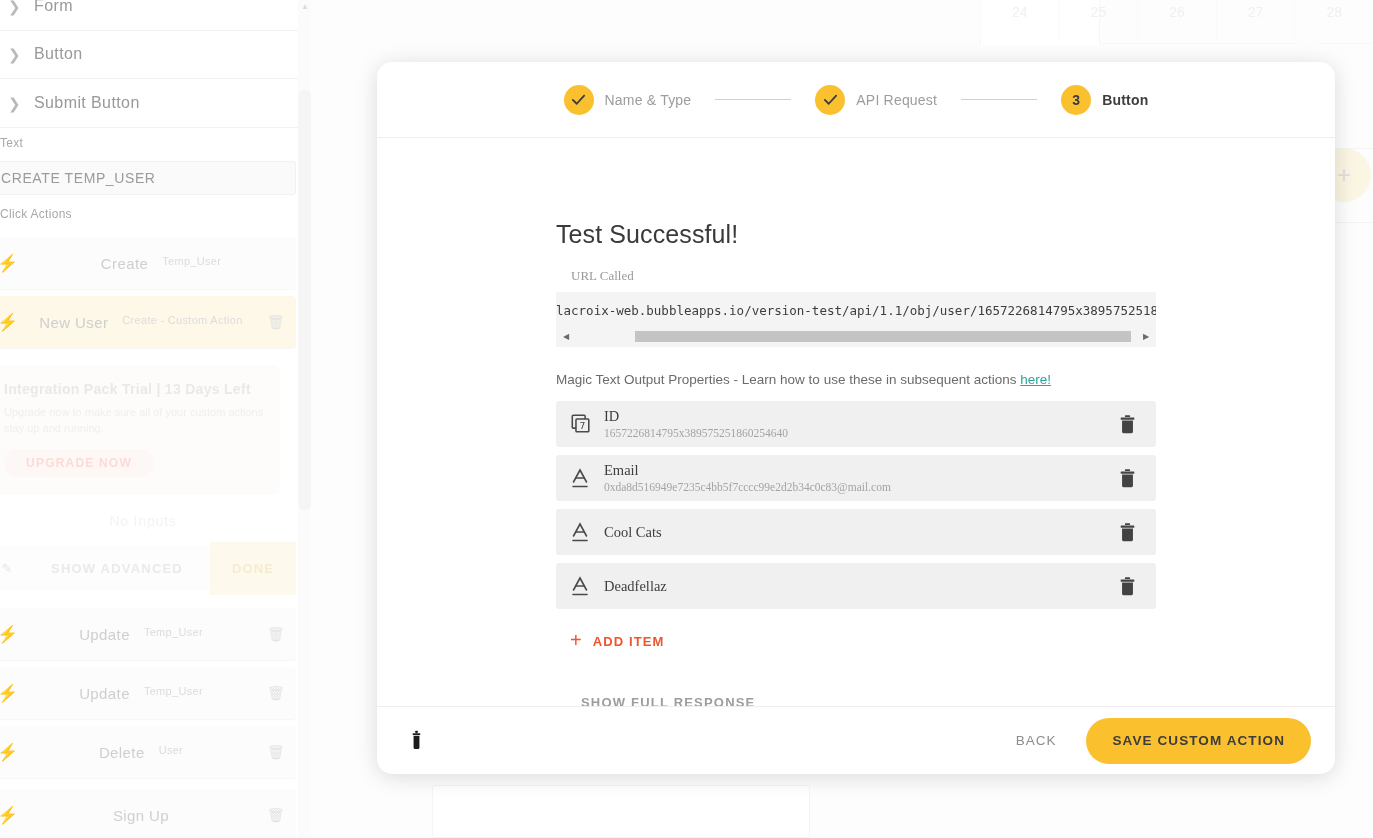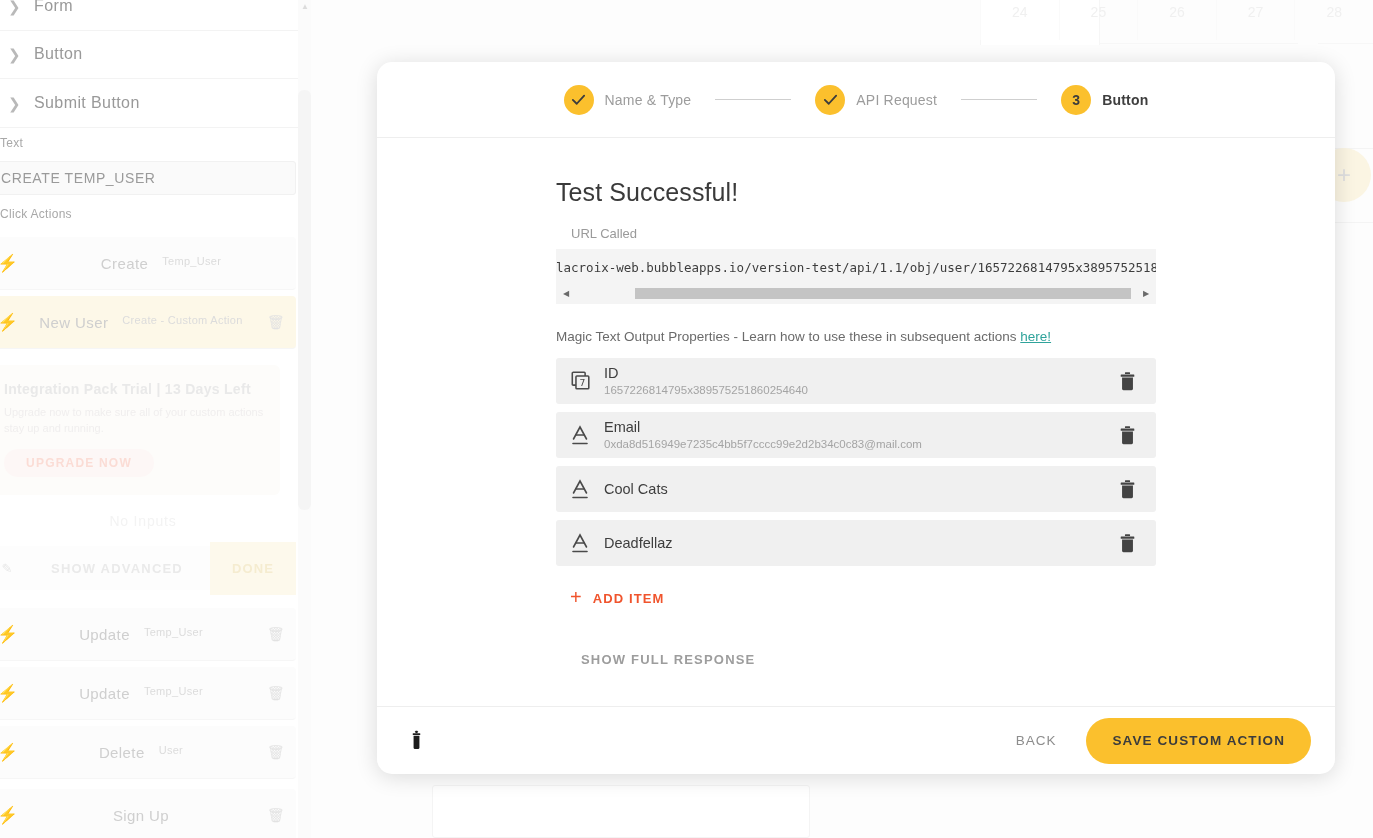--- a/index.html
+++ b/index.html
@@ -123,23 +123,23 @@
   .step-circle svg { display: block; }
   .step-label { font-size: 14px; color: #9c9c9c; letter-spacing: .2px; }
   .step.current .step-label { color: #3e3e3e; font-weight: bold; }
   .step-connector { width: 76px; height: 1px; background: #cfcfcf; margin: 0 24px; }
 
   .modal-body { flex: 1; overflow: hidden; position: relative; }
   .body-inner { padding: 40px 0 0 0; }
 
   .content-col { width: 600px; margin-left: 179px; }
 
-  .title { font-size: 25px; color: #3a3a3a; font-weight: normal; letter-spacing: .1px; }
-
-  .url-label { margin-top: 19px; margin-left: 15px; font-size: 13px; color: #9a9a9a; }
+  .title { font-size: 25px; color: #3a3a3a; font-weight: normal; letter-spacing: .1px; margin-top: 42px; }
+
+  .url-label { margin-top: 19px; margin-left: 15px; font-size: 13px; color: #9a9a9a; font-family: Liberation Serif, serif; }
 
   .url-box {
     margin-top: 8px; width: 600px; height: 55px; background: #f4f4f4;
     position: relative; overflow: hidden;
   }
   .url-text {
     position: absolute; left: 0; top: 11px; white-space: nowrap;
     font-family: "DejaVu Sans Mono", monospace; font-size: 12.5px; color: #3d3d3d;
   }
   .url-scroll { position: absolute; left: 0; bottom: 4px; width: 600px; height: 13px; }
@@ -154,21 +154,21 @@
 
   .magic-note { margin-top: 25px; font-size: 13.5px; color: #6b6b6b; }
   .magic-note a { color: #2fa39b; text-decoration: underline; }
 
   .prop-list { margin-top: 14px; display: flex; flex-direction: column; gap: 8px; }
   .prop-row {
     width: 600px; height: 46px; background: #f0f0f0; border-radius: 3px;
     display: flex; align-items: center; padding: 0 16px 0 14px;
   }
   .prop-icon { width: 34px; flex: 0 0 34px; display: flex; align-items: center; justify-content: flex-start; }
-  .prop-texts { flex: 1; display: flex; flex-direction: column; justify-content: center; }
+  .prop-texts { flex: 1; display: flex; flex-direction: column; justify-content: center; font-family: Liberation Serif, serif; }
   .prop-name { font-size: 14.5px; color: #3e3e3e; line-height: 1.25; }
   .prop-value { font-size: 11.5px; color: #a4a4a4; line-height: 1.3; margin-top: 1px; }
   .prop-del { width: 26px; display: flex; align-items: center; justify-content: center; cursor: pointer; }
 
   .add-item {
     margin-top: 22px; margin-left: 14px; display: flex; align-items: center; gap: 10px;
     color: #f0542d; font-size: 13px; font-weight: bold; letter-spacing: 1.1px; cursor: pointer;
   }
   .add-plus { font-size: 20px; font-weight: normal; line-height: 1; position: relative; top: -1px; }
 

